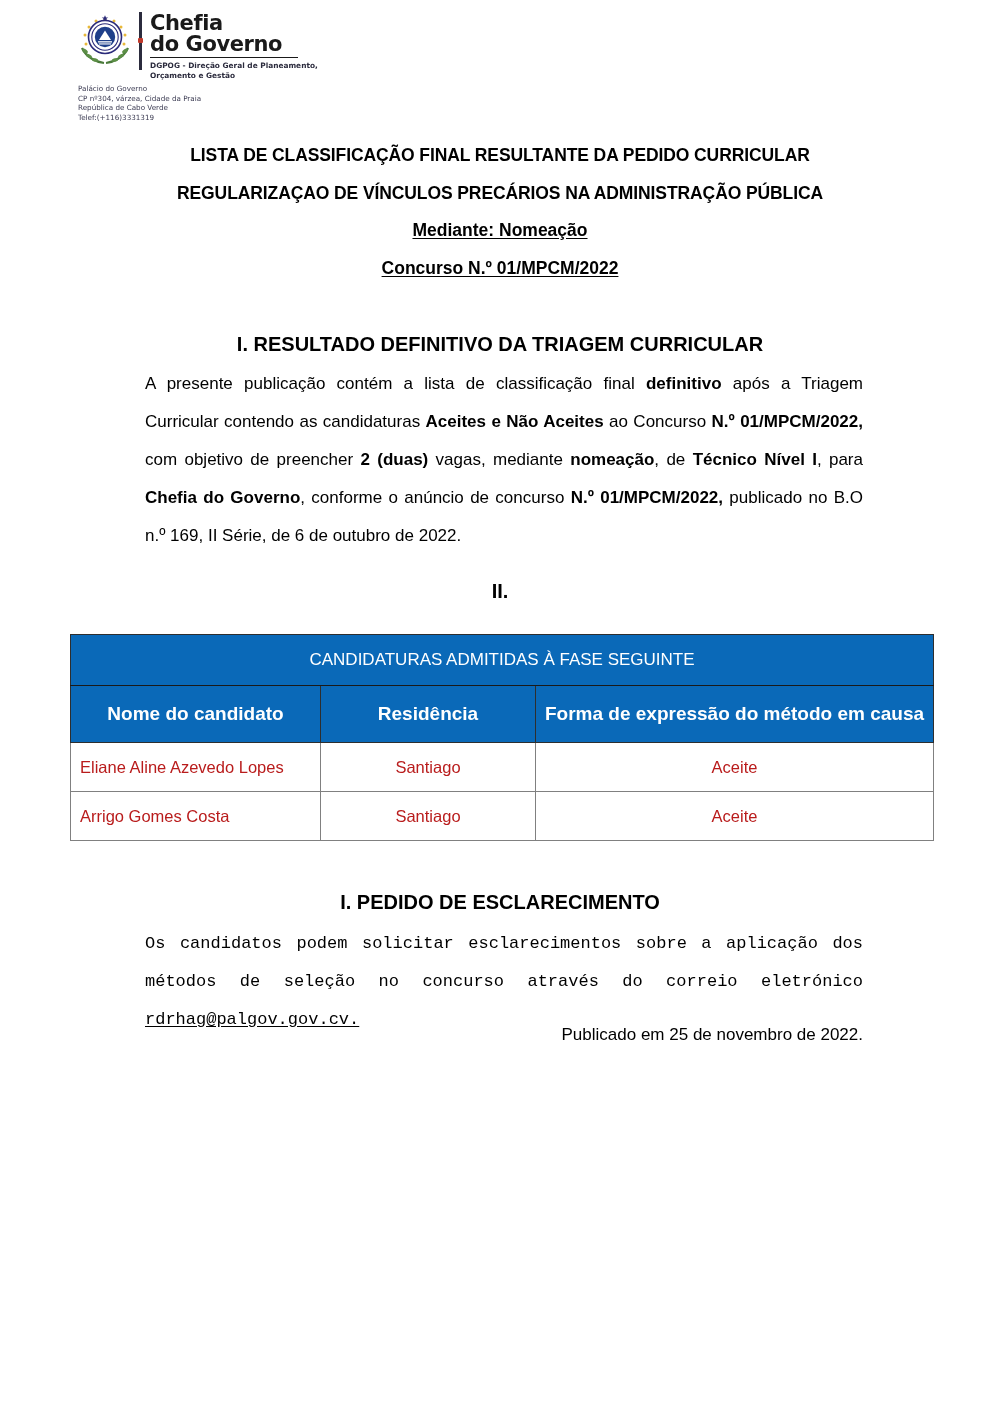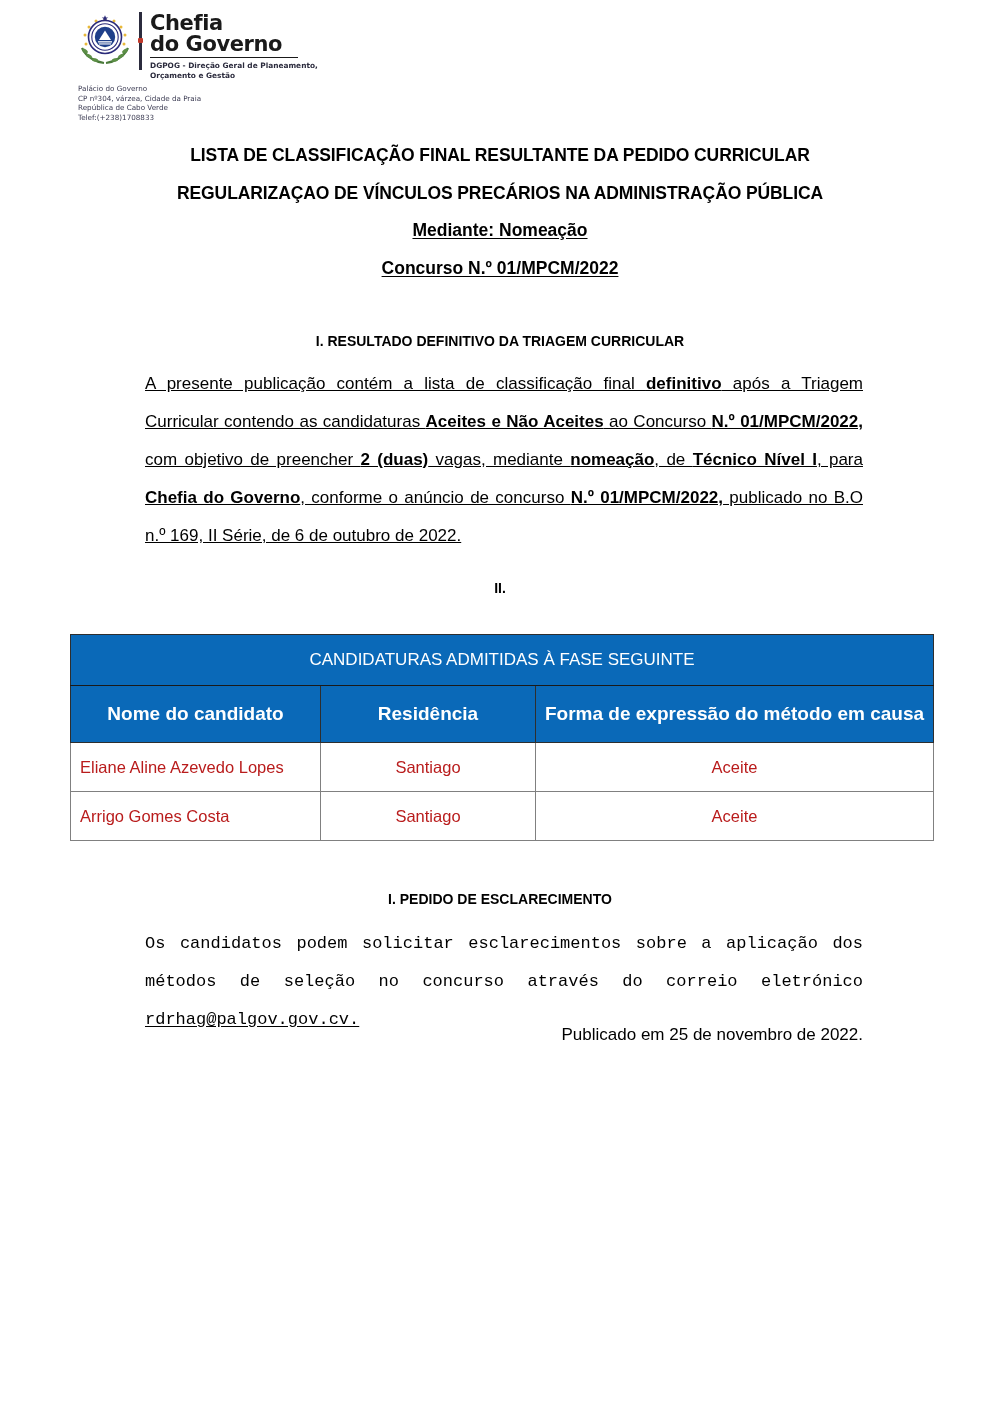--- a/index.html
+++ b/index.html
@@ -114,37 +114,37 @@
   }
   #title-line-3 { top: 220px; }
   #title-line-4 { top: 258px; }
 
   .section-head {
     position: absolute;
     left: 70px;
     width: 860px;
     text-align: center;
     font-weight: bold;
-    font-size: 14px;
+    font-size: 20px;
   }
   #section-1 { top: 333px; }
   #section-2 { top: 580px; }
   #section-3 { top: 891px; }
 
   
   .body-par {
     position: absolute;
     left: 145px;
     width: 718px;
     text-align: justify;
     text-justify: inter-word;
     font-size: 17px;
     line-height: 38px;
   }
-  #para-1 { top: 365px; text-decoration: underline; }
+  #para-1 { top: 365px; }
   #para-2 { top: 925px; font-family: Liberation Mono, monospace; }
   .body-par b { font-weight: bold; }
   .email-link {
     text-decoration: underline;
     text-underline-offset: 2px;
     color: #000000;
   }
 
   .pub-date {
     position: absolute;
@@ -251,21 +251,21 @@
     <div class="lh-words">
       <div class="lh-title-1">Chefia</div>
       <div class="lh-title-2">do Governo</div>
       <div class="lh-sub">DGPOG - Direção Geral  de Planeamento,
 Orçamento e Gestão</div>
     </div>
   </div>
   <div class="lh-address">Palácio do Governo
 CP nº304, várzea, Cidade da Praia
 República de Cabo Verde
-Telef:(+238)1708833</div>
+Telef:(+116)3331319</div>
 </div>
 
 <div class="doc-title" id="title-line-1">LISTA DE CLASSIFICAÇÃO FINAL RESULTANTE DA PEDIDO CURRICULAR</div>
 <div class="doc-title" id="title-line-2">REGULARIZAÇAO DE VÍNCULOS PRECÁRIOS NA ADMINISTRAÇÃO PÚBLICA</div>
 <div class="doc-title-u" id="title-line-3"><span>Mediante: Nomeação</span></div>
 <div class="doc-title-u" id="title-line-4"><span>Concurso N.º 01/MPCM/2022</span></div>
 
 <div class="section-head" id="section-1">I. RESULTADO DEFINITIVO DA TRIAGEM CURRICULAR</div>
 
 <div class="body-par" id="para-1"><span>A presente publicação contém a lista de classificação final </span><b>definitivo</b><span> após a Triagem Curricular contendo as candidaturas </span><b>Aceites e Não Aceites</b><span> ao Concurso </span><b>N.º 01/MPCM/2022,</b><span> com objetivo de preencher </span><b>2 (duas)</b><span> vagas, mediante </span><b>nomeação</b><span>, de </span><b>Técnico Nível I</b><span>, para </span><b>Chefia do Governo</b><span>, conforme o anúncio de concurso </span><b>N.º 01/MPCM/2022,</b><span> publicado no B.O n.º 169, II Série, de 6 de outubro de 2022.</span></div>

